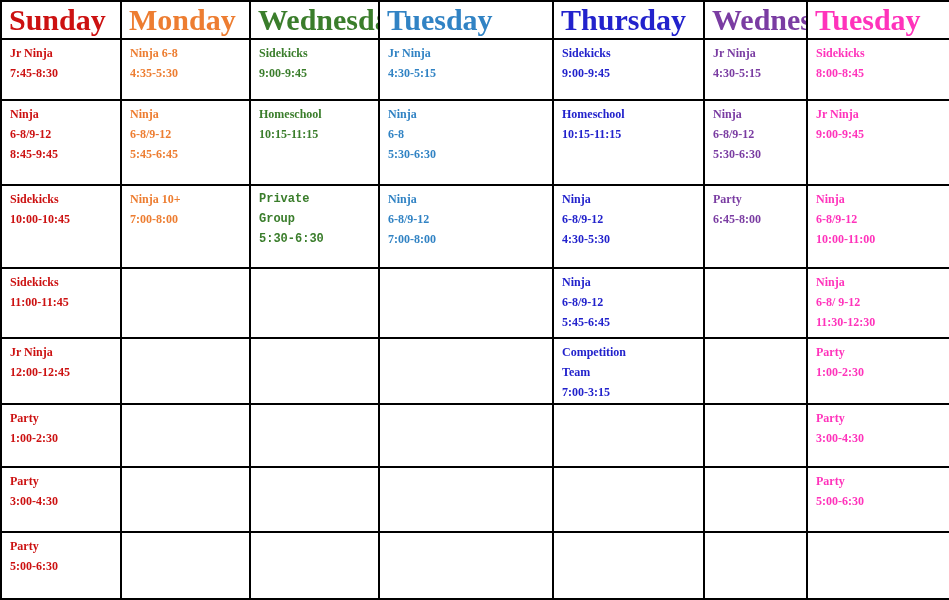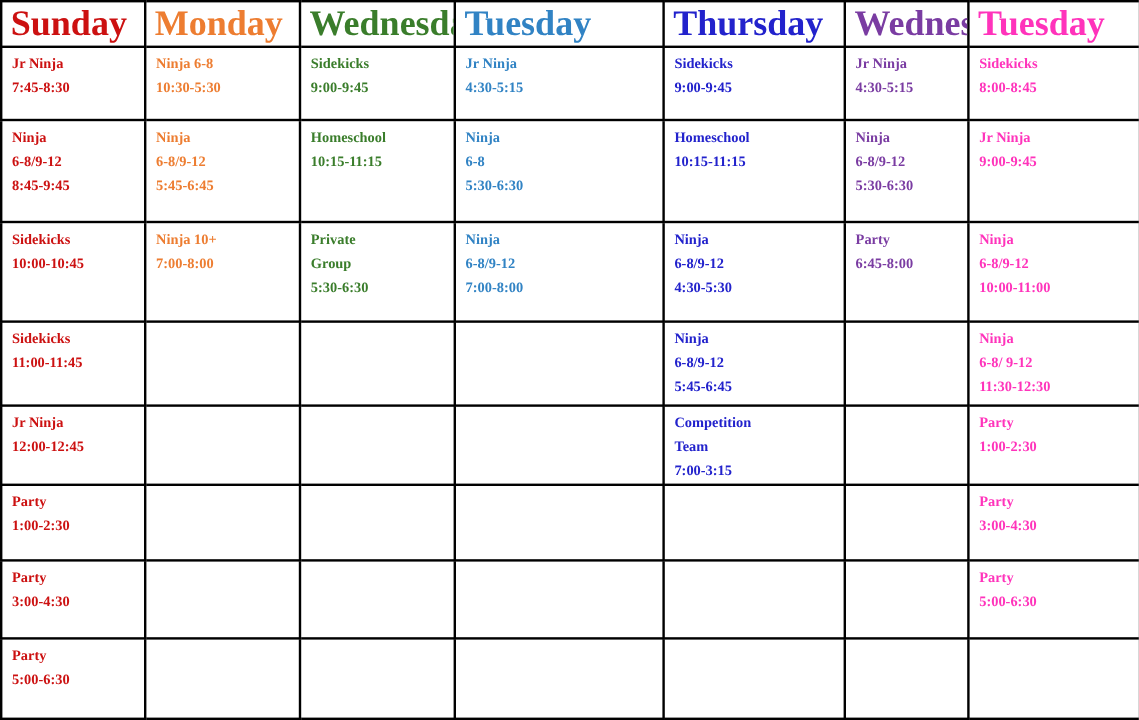--- a/index.html
+++ b/index.html
@@ -68,21 +68,21 @@
           <th style="color: rgb(34, 34, 204);">Thursday</th>
           <th style="color: rgb(122, 60, 162);">Wednesday</th>
           <th style="color: rgb(255, 51, 187);">Tuesday</th>
         </tr>
       </thead>
     <tbody>
         <tr style="height: 61px;">
           <td style="color: rgb(204, 17, 17);">Jr Ninja
 7:45-8:30</td>
           <td style="color: rgb(237, 125, 49);">Ninja 6-8
-10:30-5:30</td>
+4:35-5:30</td>
           <td style="color: rgb(58, 125, 43);">Sidekicks
 9:00-9:45</td>
           <td style="color: rgb(49, 131, 196);">Jr Ninja
 4:30-5:15</td>
           <td style="color: rgb(34, 34, 204);">Sidekicks
 9:00-9:45</td>
           <td style="color: rgb(122, 60, 162);">Jr Ninja
 4:30-5:15</td>
           <td style="color: rgb(255, 51, 187);">Sidekicks
 8:00-8:45</td>
@@ -105,21 +105,21 @@
 6-8/9-12
 5:30-6:30</td>
           <td style="color: rgb(255, 51, 187);">Jr Ninja
 9:00-9:45</td>
         </tr>
         <tr style="height: 83px;">
           <td style="color: rgb(204, 17, 17);">Sidekicks
 10:00-10:45</td>
           <td style="color: rgb(237, 125, 49);">Ninja 10+
 7:00-8:00</td>
-          <td style="color: rgb(58, 125, 43);">Private
+          <td style="color: rgb(58, 125, 43); font-family: Liberation Mono, monospace;">Private
 Group
 5:30-6:30</td>
           <td style="color: rgb(49, 131, 196);">Ninja
 6-8/9-12
 7:00-8:00</td>
           <td style="color: rgb(34, 34, 204);">Ninja
 6-8/9-12
 4:30-5:30</td>
           <td style="color: rgb(122, 60, 162);">Party
 6:45-8:00</td>

